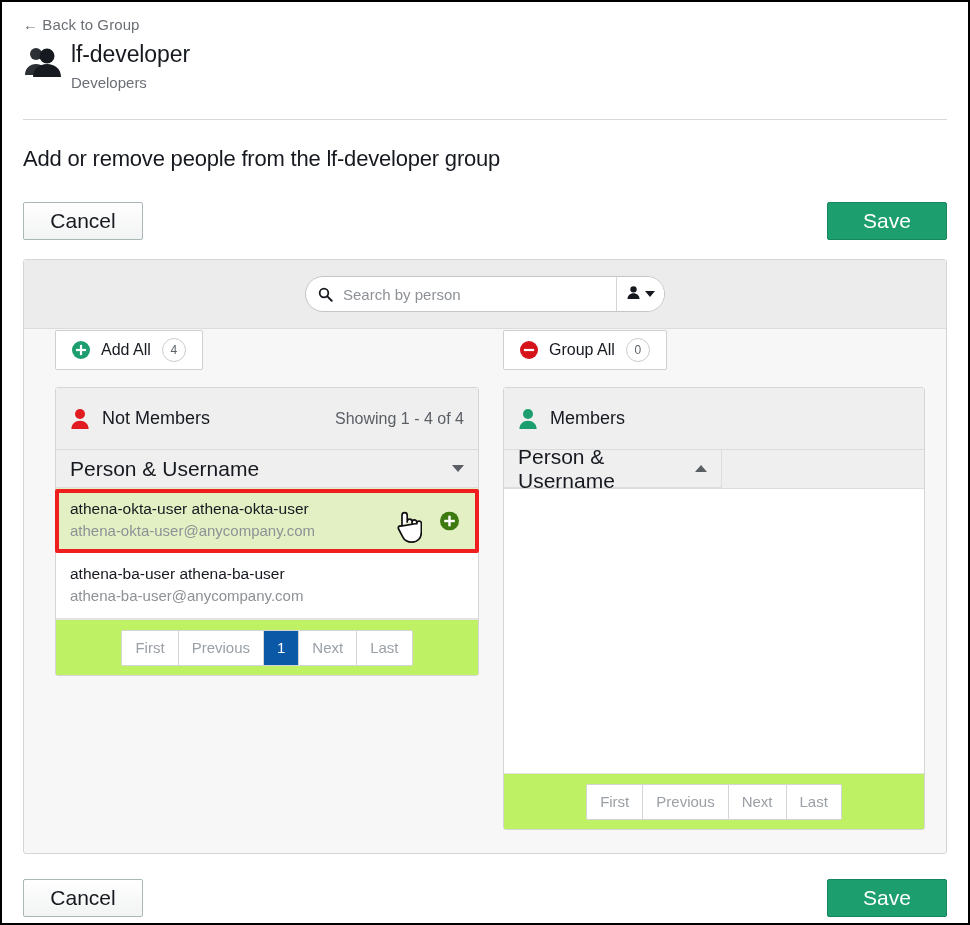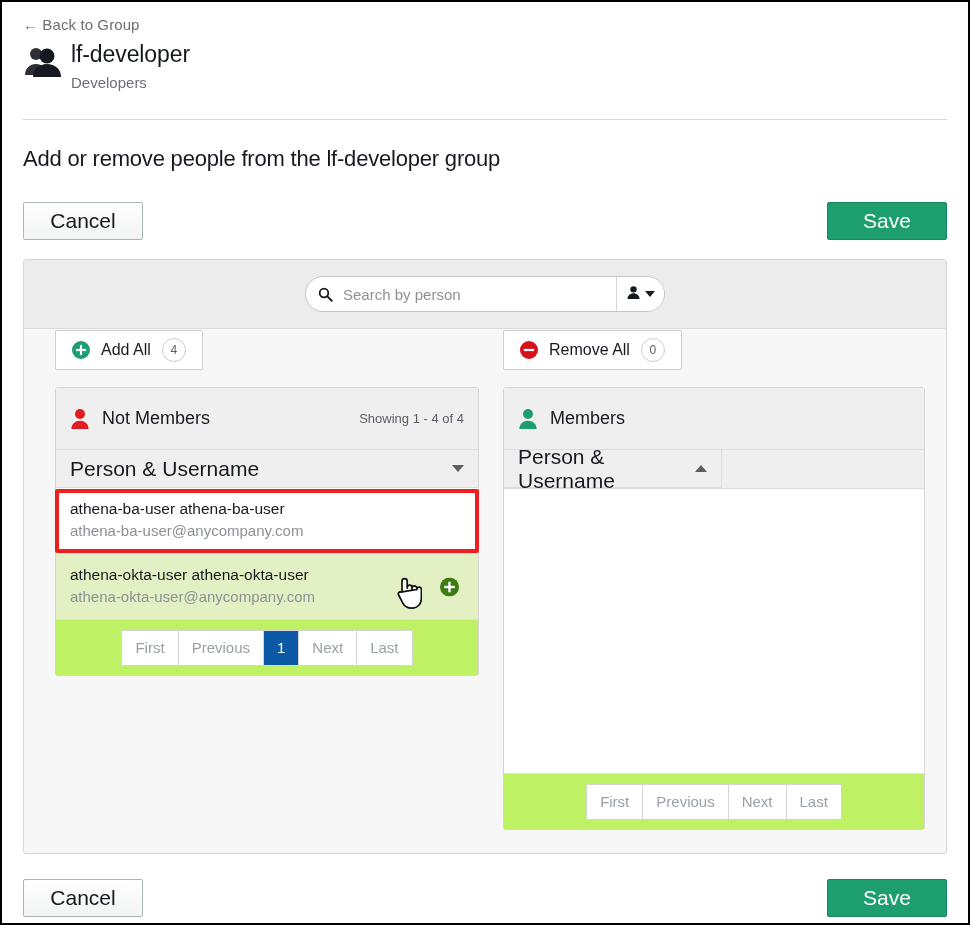--- a/index.html
+++ b/index.html
@@ -138,21 +138,21 @@
     border-radius: 3px;
     position: relative;
   }
   .list-head {
     height: 62px; background: #efefef;
     border-bottom: 1px solid #dcdcdc;
     display: flex; align-items: center; padding: 0 14px;
   }
   .list-head-icon { width: 20px; height: 22px; flex: none; margin-right: 12px; }
   .list-head-title { font-size: 18px; color: #16191f; }
-  .list-head-count { margin-left: auto; font-size: 13px; color: #5a5f65; }
+  .list-head-count { margin-left: auto; font-size: 16px; color: #5a5f65; }
 
   .col-head {
     height: 38px; background: #efefef;
     border-bottom: 1px solid #dcdcdc;
     display: flex; align-items: center; padding: 0 14px;
     font-size: 21px; color: #16191f;
   }
   .col-head.full { width: 100%; }
   .col-head.partial { width: 218px; border-right: 1px solid #dcdcdc; }
   .sort-caret { margin-left: auto; }
@@ -294,41 +294,41 @@
             <span class="list-head-title">Not Members</span>
             <span class="list-head-count">Showing 1 - 4 of 4</span>
           </div>
 
           <div class="col-head full">
             <span>Person &amp; Username</span>
             <span class="sort-caret down"></span>
           </div>
 
           <div>
-            <div class="person-row">
-              <div class="p-name">athena-ba-user athena-ba-user</div>
-              <div class="p-mail">athena-ba-user@anycompany.com</div>
-            </div>
-
             <div class="person-row hl" style="position:relative;">
               <div class="p-name">athena-okta-user athena-okta-user</div>
               <div class="p-mail">athena-okta-user@anycompany.com</div>
               <span class="row-add-icon">
                 <svg viewBox="0 0 19 19" width="19" height="19" aria-hidden="true">
                   <circle cx="9.5" cy="9.5" r="9.5" fill="#3d7a10"></circle>
                   <rect x="8.3" y="4.2" width="2.4" height="10.6" fill="#fff"></rect>
                   <rect x="4.2" y="8.3" width="10.6" height="2.4" fill="#fff"></rect>
                 </svg>
               </span>
               <span class="cursor-hand" style="left:336px; top:22px;">
                 <svg viewBox="0 0 30 36" width="30" height="36" aria-hidden="true">
                   <path d="M10 16V5.2a2.6 2.6 0 0 1 5.2 0v7.6m0-1.3a2.4 2.4 0 0 1 4.8 0v1.9m0-1.1a2.4 2.4 0 0 1 4.8 0v2.3m0-1.1a2.3 2.3 0 0 1 4.6 0v8.4c0 6-3.6 10.2-9.4 10.2-5.1 0-7.7-2-9.3-5.3L6.6 19c-.9-1.8.6-3.5 2.3-2.9z" fill="#ffffff" stroke="#111111" stroke-width="1.7" stroke-linejoin="round"></path>
                 </svg>
               </span>
             </div>
+
+            <div class="person-row">
+              <div class="p-name">athena-ba-user athena-ba-user</div>
+              <div class="p-mail">athena-ba-user@anycompany.com</div>
+            </div>
           </div>
 
           <div class="pager-bar">
             <div class="pager">
               <div class="pg">First</div>
               <div class="pg">Previous</div>
               <div class="pg active">1</div>
               <div class="pg">Next</div>
               <div class="pg">Last</div>
             </div>
@@ -340,21 +340,21 @@
 
       <div class="col-right">
 
         <div class="allbtn">
           <span class="circ-icon">
             <svg viewBox="0 0 18 18" width="18" height="18" aria-hidden="true">
               <circle cx="9" cy="9" r="9" fill="#d6121b"></circle>
               <rect x="3.9" y="7.9" width="10.2" height="2.2" fill="#fff"></rect>
             </svg>
           </span>
-          <span>Remove All</span>
+          <span>Group All</span>
           <span class="count-badge">0</span>
         </div>
 
         <div class="list-card">
           <div class="list-head">
             <span class="list-head-icon">
               <svg viewBox="0 0 20 22" width="20" height="22" aria-hidden="true">
                 <circle cx="10" cy="6" r="5" fill="#1d9e6e"></circle>
                 <path d="M1.4 21c0-4.9 3.9-8.2 8.6-8.2s8.6 3.3 8.6 8.2z" fill="#1d9e6e"></path>
               </svg>

